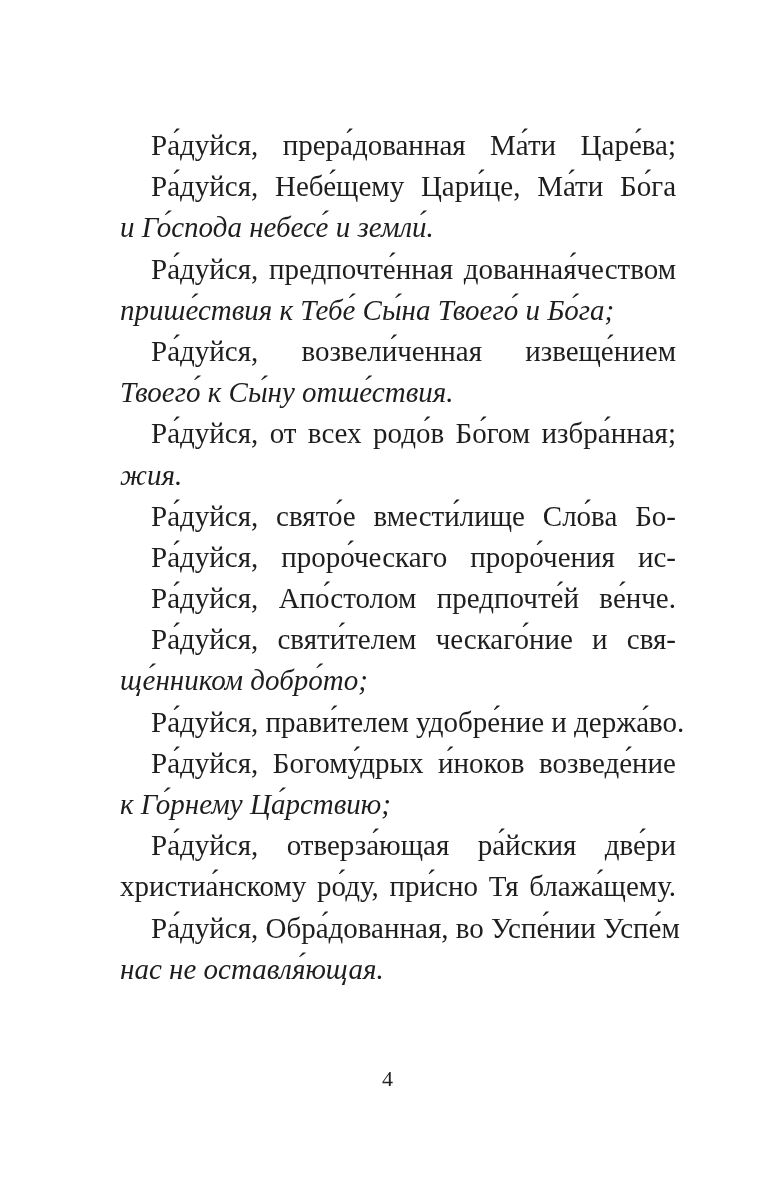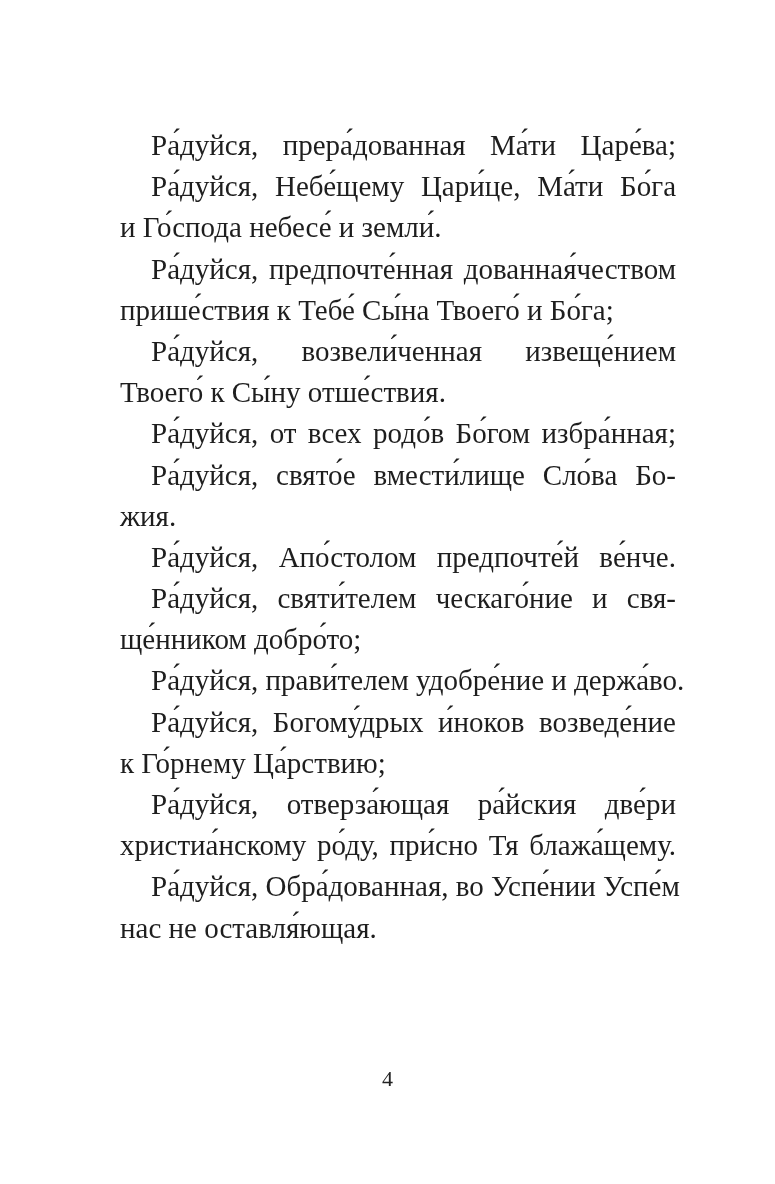--- a/index.html
+++ b/index.html
@@ -27,20 +27,21 @@
       font-size: 29px;
       white-space: nowrap;
       text-align: justify;
       text-align-last: justify;
     }
     .line.indent {
       padding-left: 31px;
     }
     .line.last {
       text-align-last: left;
+      font-style: italic;
     }
     .page-number {
       position: absolute;
       left: 0;
       width: 775px;
       top: 1066px;
       text-align: center;
       font-size: 22px;
       color: #222;
     }
@@ -50,22 +51,23 @@
 
 <div class="page">
   <div class="line indent">Ра́дуйся, прера́дованная Ма́ти Царе́ва;</div>
   <div class="line indent">Ра́дуйся, Небе́щему Цари́це, Ма́ти Бо́га</div>
   <div class="line last">и Го́спода небесе́ и земли́.</div>
   <div class="line indent">Ра́дуйся, предпочте́нная дованная́чеством</div>
   <div class="line last">прише́ствия к Тебе́ Сы́на Твоего́ и Бо́га;</div>
   <div class="line indent">Ра́дуйся, возвели́ченная извеще́нием</div>
   <div class="line last">Твоего́ к Сы́ну отше́ствия.</div>
   <div class="line indent">Ра́дуйся, от всех родо́в Бо́гом избра́нная;</div>
+  <div class="line last">жия.</div>
   <div class="line indent">Ра́дуйся, свято́е вмести́лище Сло́ва Бо-</div>
-  <div class="line last">жия.</div>
+  <div class="line indent">Ра́дуйся, проро́ческаго проро́чения ис-</div>
   <div class="line indent">Ра́дуйся, Апо́столом предпочте́й ве́нче.</div>
   <div class="line indent">Ра́дуйся, святи́телем ческаго́ние и свя-</div>
   <div class="line last">ще́нником добро́то;</div>
   <div class="line indent">Ра́дуйся, прави́телем удобре́ние и держа́во.</div>
   <div class="line indent">Ра́дуйся, Богому́дрых и́ноков возведе́ние</div>
   <div class="line last">к Го́рнему Ца́рствию;</div>
   <div class="line indent">Ра́дуйся, отверза́ющая ра́йския две́ри</div>
   <div class="line">христиа́нскому ро́ду, при́сно Тя блажа́щему.</div>
   <div class="line indent">Ра́дуйся, Обра́дованная, во Успе́нии Успе́м</div>
   <div class="line last">нас не оставля́ющая.</div>

